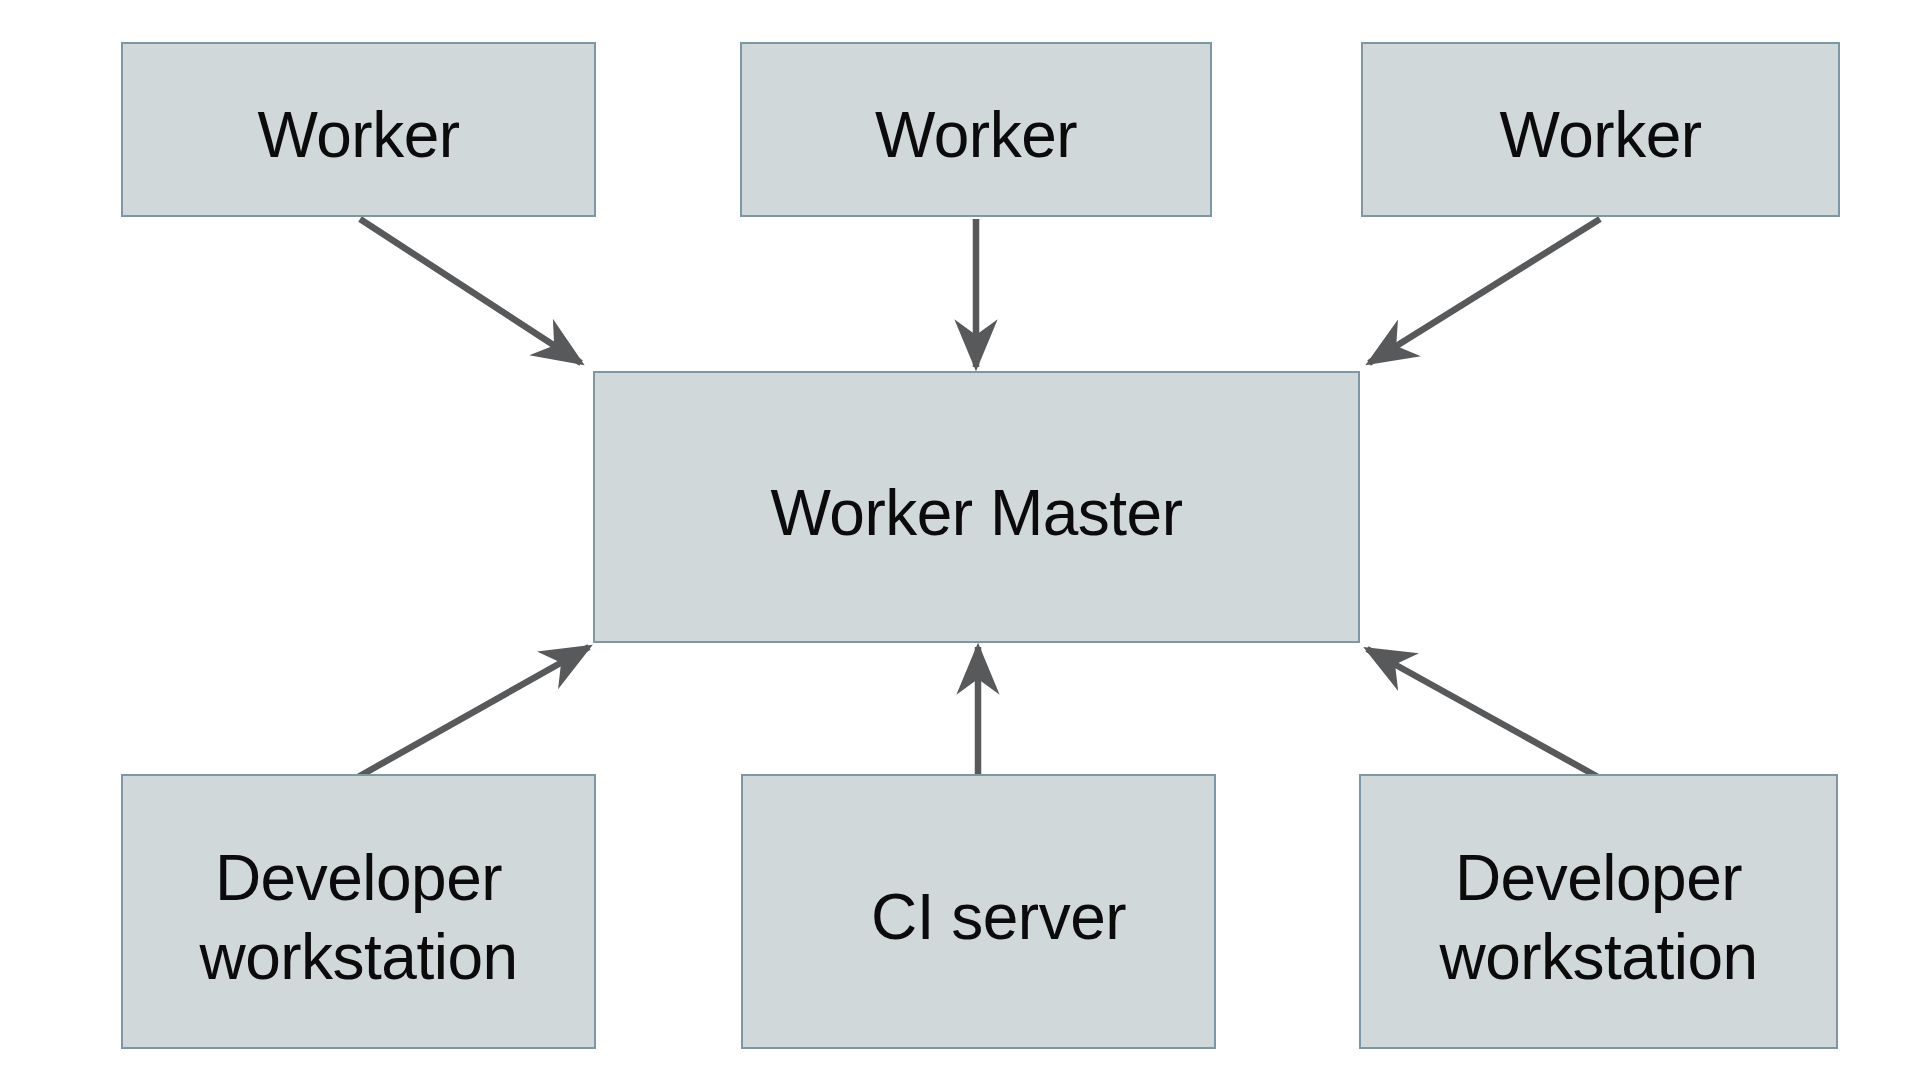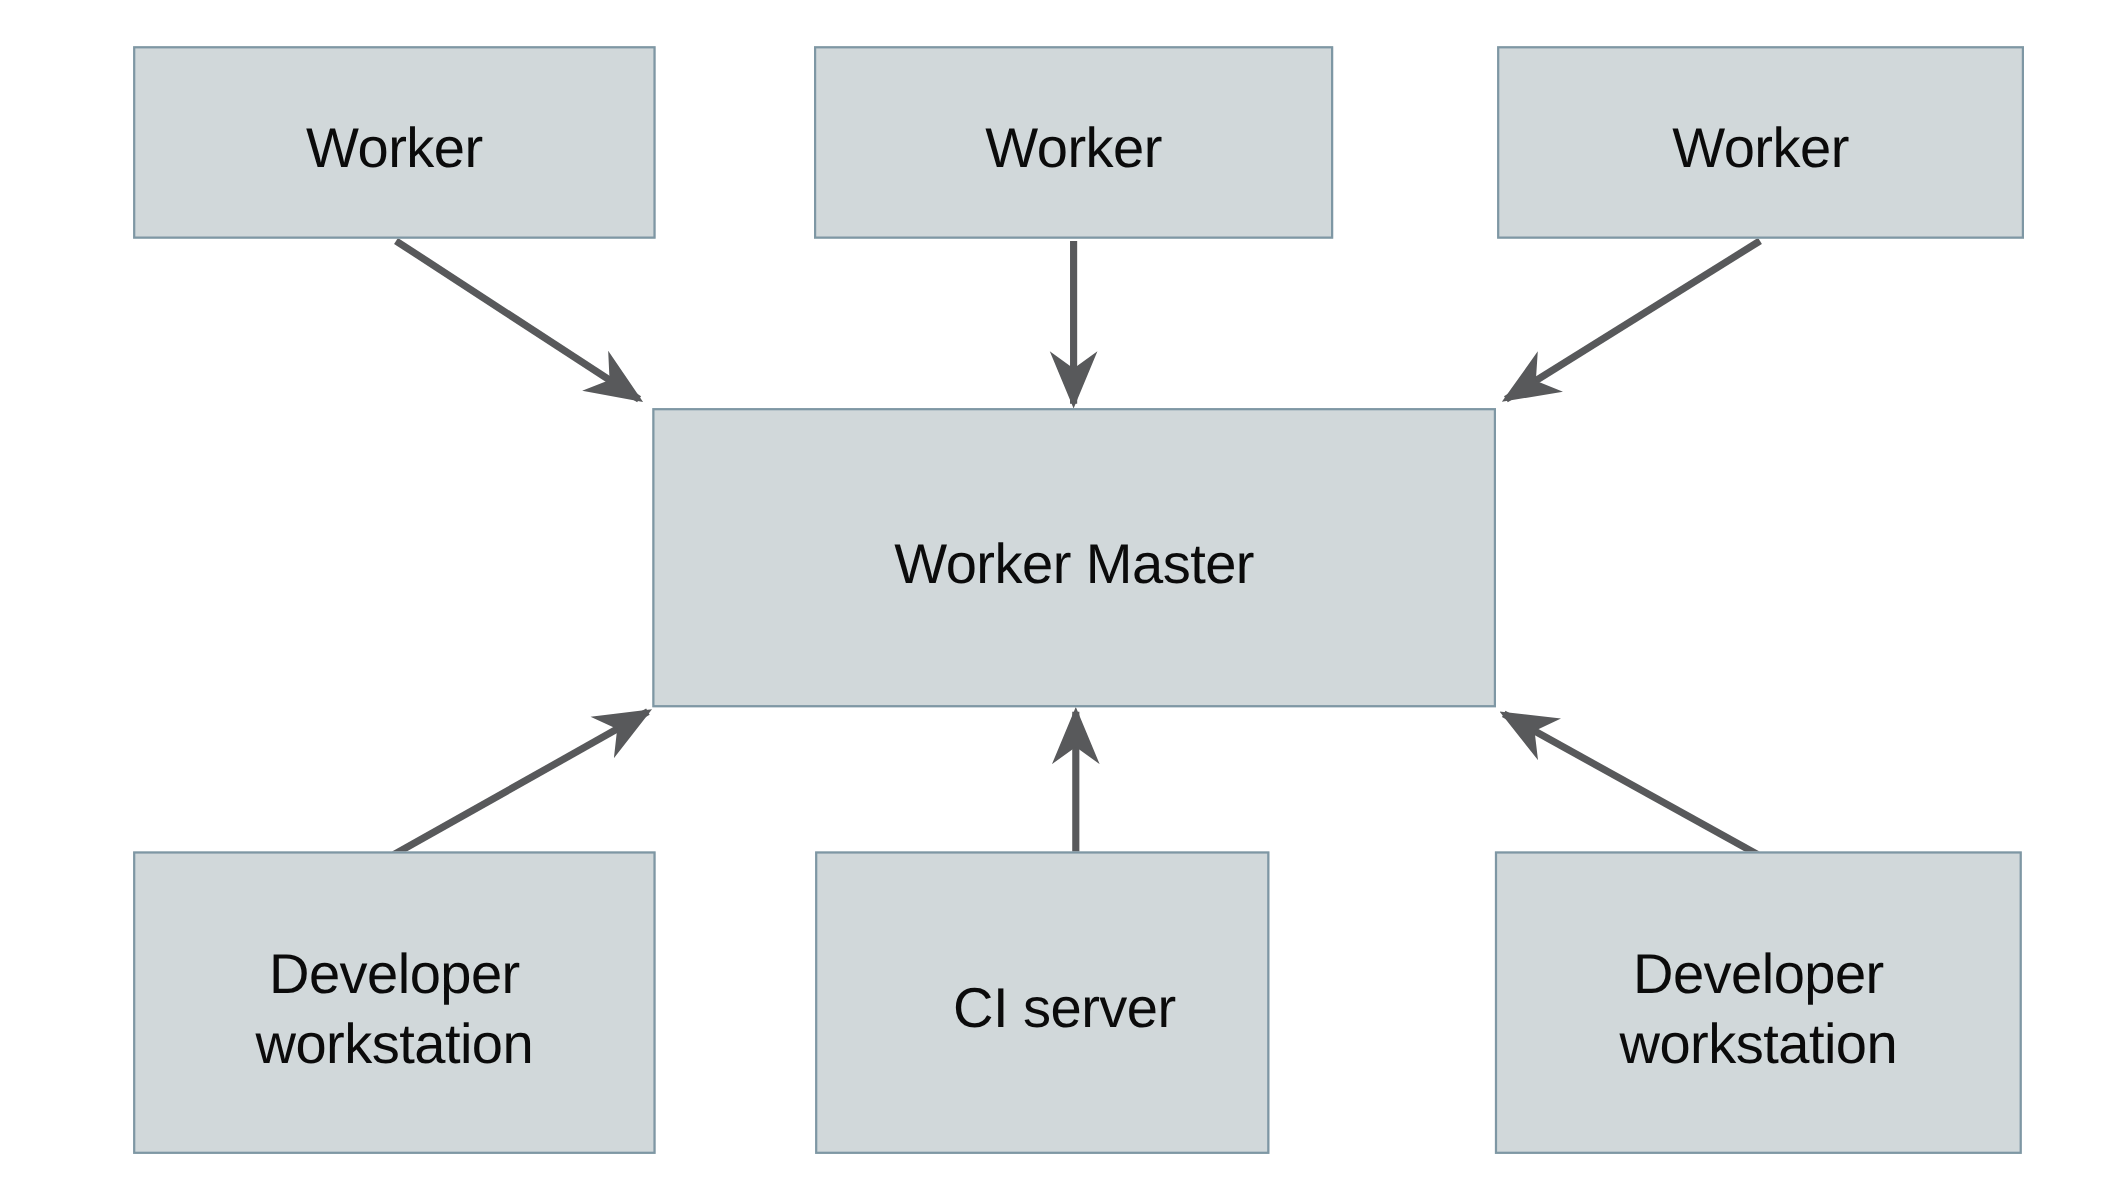--- a/index.html
+++ b/index.html
@@ -25,21 +25,21 @@
   }
   .node {
     position: absolute;
     box-sizing: border-box;
     display: flex;
     align-items: center;
     justify-content: center;
     text-align: center;
   }
   .node-label {
-    font-size: 51px;
+    font-size: 64px;
     line-height: 1.22;
     letter-spacing: -0.5px;
     font-weight: 400;
     padding: 0 14px;
     margin-top: 12px;
   }
 </style>
 </head>
 <body>
 
@@ -68,20 +68,20 @@
       </div>
       <div class="node" style="left: 1361px; top: 42px; width: 479px; height: 175px; background: rgb(209, 216, 218); border: 2.5px solid rgb(126, 151, 164);">
         <div class="node-label" style="color: rgb(11, 11, 11);">Worker</div>
       </div>
       <div class="node" style="left: 593px; top: 371px; width: 767px; height: 272px; background: rgb(209, 216, 218); border: 2.5px solid rgb(126, 151, 164);">
         <div class="node-label" style="color: rgb(11, 11, 11);">Worker Master</div>
       </div>
       <div class="node" style="left: 121px; top: 774px; width: 475px; height: 275px; background: rgb(209, 216, 218); border: 2.5px solid rgb(126, 151, 164);">
         <div class="node-label" style="color: rgb(11, 11, 11);">Developer workstation</div>
       </div>
-      <div class="node" style="left: 741px; top: 774px; width: 413px; height: 275px; background: rgb(209, 216, 218); border: 2.5px solid rgb(126, 151, 164); padding-left: 40px;">
+      <div class="node" style="left: 741px; top: 774px; width: 475px; height: 275px; background: rgb(209, 216, 218); border: 2.5px solid rgb(126, 151, 164); padding-left: 40px;">
         <div class="node-label" style="color: rgb(11, 11, 11);">CI server</div>
       </div>
       <div class="node" style="left: 1359px; top: 774px; width: 479px; height: 275px; background: rgb(209, 216, 218); border: 2.5px solid rgb(126, 151, 164);">
         <div class="node-label" style="color: rgb(11, 11, 11);">Developer workstation</div>
       </div>
     </div>
 </div>
 
 </body></html>

